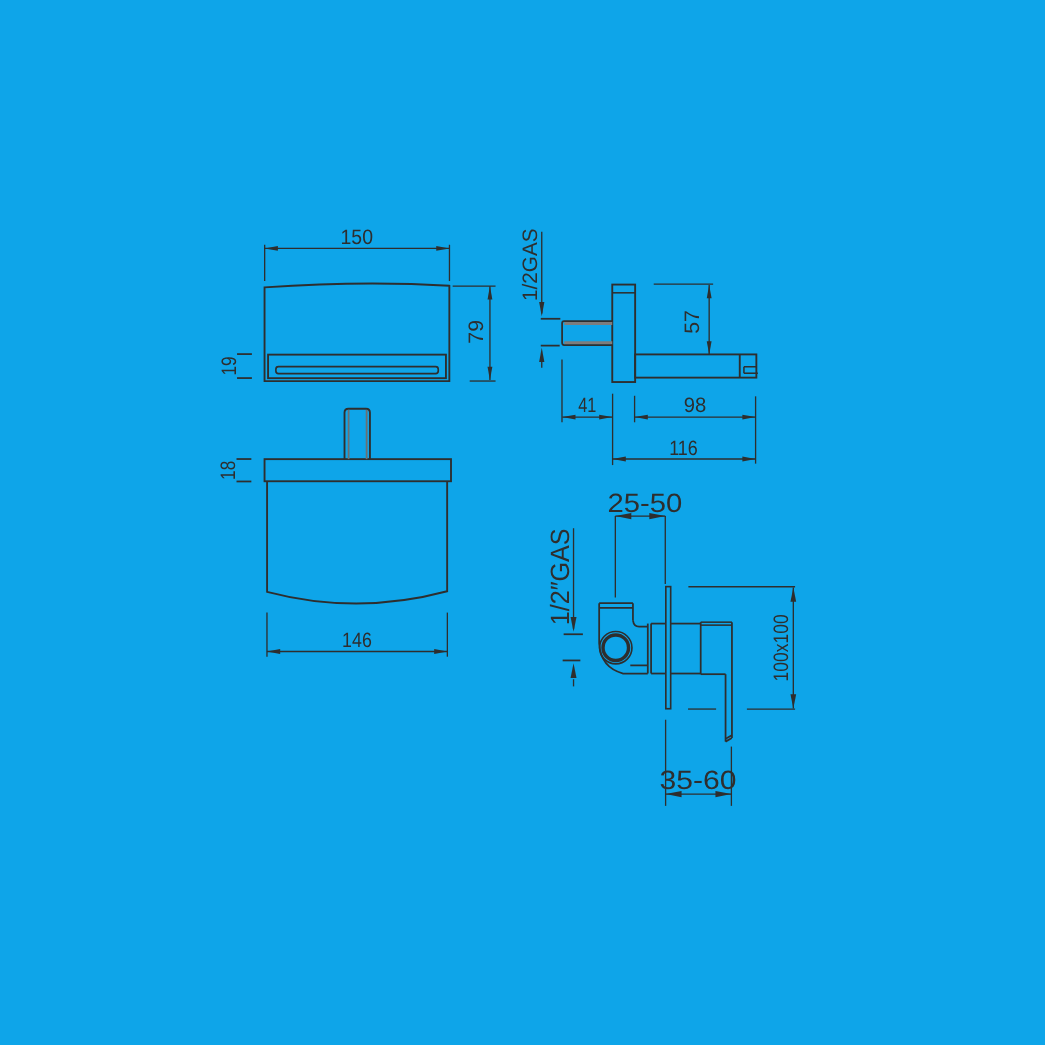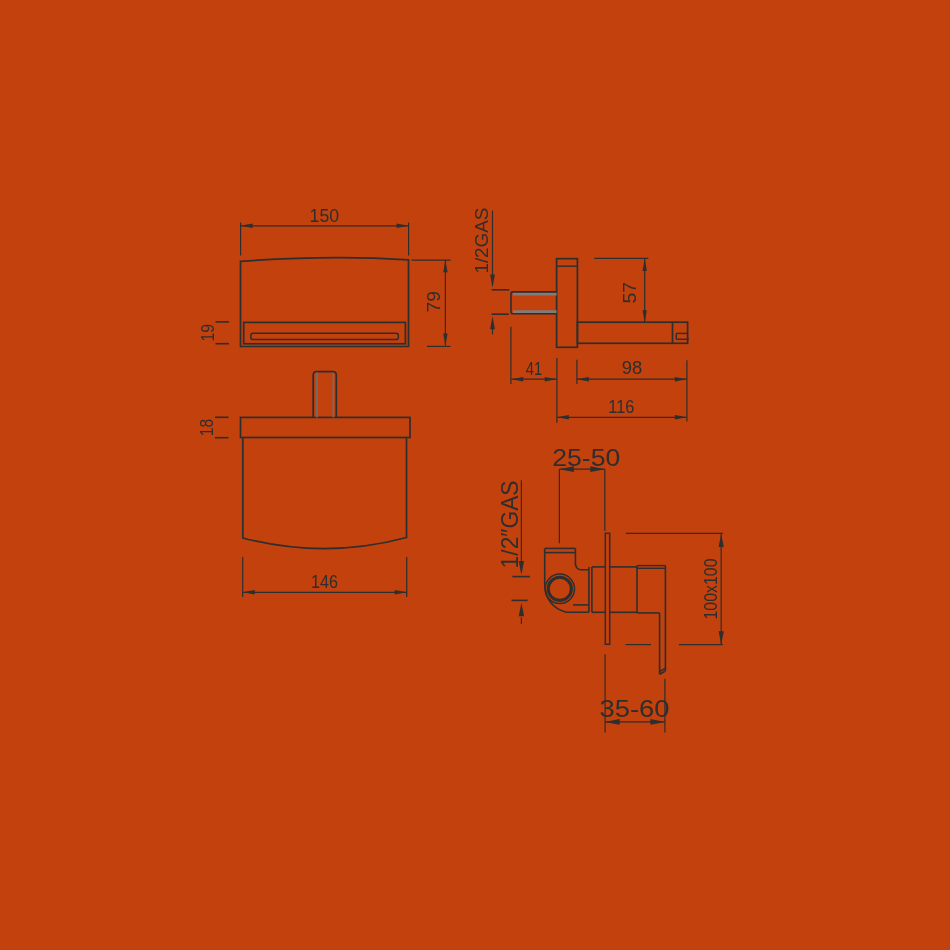--- a/index.html
+++ b/index.html
@@ -1,16 +1,16 @@
 <!DOCTYPE html>
 <html><head>
 <meta charset="utf-8">
 <style>
   html,body{margin:0;padding:0;background:#ffffff;}
-  #page{width:950px;height:950px;position:relative;background:#c2410c;}
+  #page{width:950px;height:950px;position:relative;background:#0ea5e9;}
   svg{display:block;}
   text{font-family:"Liberation Sans", sans-serif; fill:#2e2e2e;}
 </style>
 </head>
 <body>
 <div id="page">
 <svg width="950" height="950" viewBox="0 0 950 950" fill="none" stroke-linecap="butt">
 
 <g stroke="#2e2e2e" stroke-width="1.7">
   <path d="M 240.5 261.3 Q 330 255 408.5 259.8 L 408.5 346.5 L 240.5 346.5 Z"></path>

